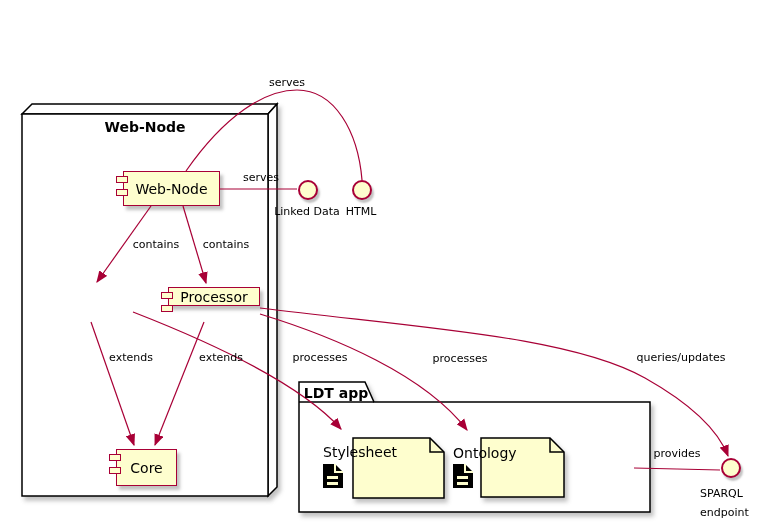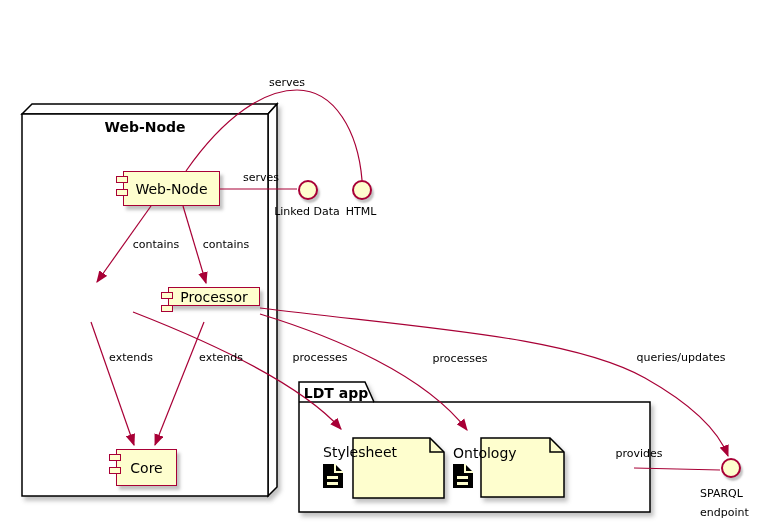--- a/index.html
+++ b/index.html
@@ -131,19 +131,19 @@
 
   <div class="lbl ctr" style="left:287px;top:76px;">serves</div>
   <div class="lbl ctr" style="left:261px;top:171px;">serves</div>
   <div class="lbl ctr" style="left:156px;top:238px;">contains</div>
   <div class="lbl ctr" style="left:226px;top:238px;">contains</div>
   <div class="lbl ctr" style="left:131px;top:351px;">extends</div>
   <div class="lbl ctr" style="left:221px;top:351px;">extends</div>
   <div class="lbl ctr" style="left:320px;top:351px;">processes</div>
   <div class="lbl ctr" style="left:460px;top:352px;">processes</div>
   <div class="lbl ctr" style="left:681px;top:351px;">queries/updates</div>
-  <div class="lbl ctr" style="left:639px;top:447px;">provides</div>
+  <div class="lbl ctr" style="left:677px;top:447px;">provides</div>
 
   <div class="lbl ctr" style="left:307px;top:205px;">Linked Data</div>
   <div class="lbl ctr" style="left:361px;top:205px;">HTML</div>
   <div class="lbl wrap2" style="left:700px;top:484px;">SPARQL endpoint</div>
 
 </div>
 
 </body></html>

